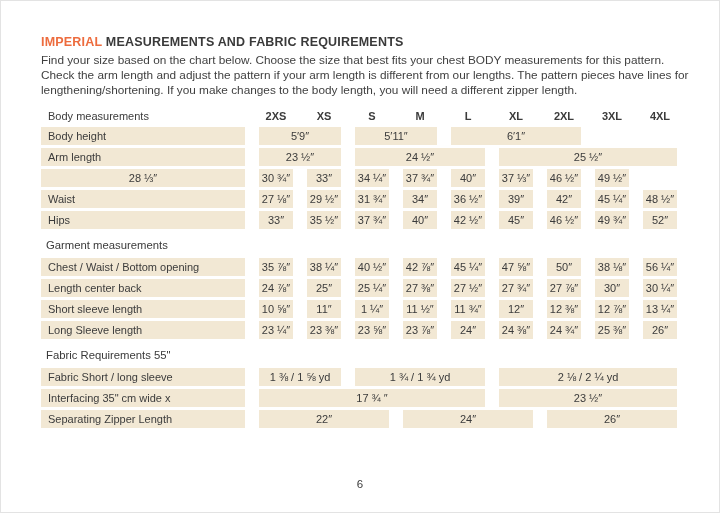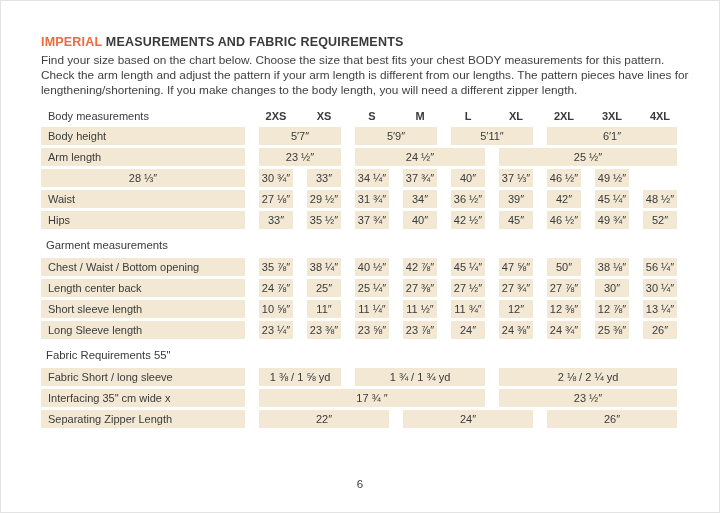--- a/index.html
+++ b/index.html
@@ -59,21 +59,20 @@
           <div class="cell">S</div>
           <div class="cell">M</div>
           <div class="cell">L</div>
           <div class="cell">XL</div>
           <div class="cell">2XL</div>
           <div class="cell">3XL</div>
           <div class="cell">4XL</div>
         </div>
         <div class="grid-row">
           <div class="cell label">Body height</div>
-          <div class="cell sp2">5′7″</div>
           <div class="cell sp2">5′9″</div>
           <div class="cell sp2">5′11″</div>
           <div class="cell sp3">6′1″</div>
         </div>
         <div class="grid-row">
           <div class="cell label">Arm length</div>
           <div class="cell sp2">23 ½″</div>
           <div class="cell sp3">24 ½″</div>
           <div class="cell sp4">25 ½″</div>
         </div>
@@ -134,21 +133,21 @@
           <div class="cell">27 ½″</div>
           <div class="cell">27 ¾″</div>
           <div class="cell">27 ⅞″</div>
           <div class="cell">30″</div>
           <div class="cell">30 ¼″</div>
         </div>
         <div class="grid-row">
           <div class="cell label">Short sleeve length</div>
           <div class="cell">10 ⅝″</div>
           <div class="cell">11″</div>
-          <div class="cell">11 ¼″</div>
+          <div class="cell">1 ¼″</div>
           <div class="cell">11 ½″</div>
           <div class="cell">11 ¾″</div>
           <div class="cell">12″</div>
           <div class="cell">12 ⅜″</div>
           <div class="cell">12 ⅞″</div>
           <div class="cell">13 ¼″</div>
         </div>
         <div class="grid-row">
           <div class="cell label">Long Sleeve length</div>
           <div class="cell">23 ¼″</div>

